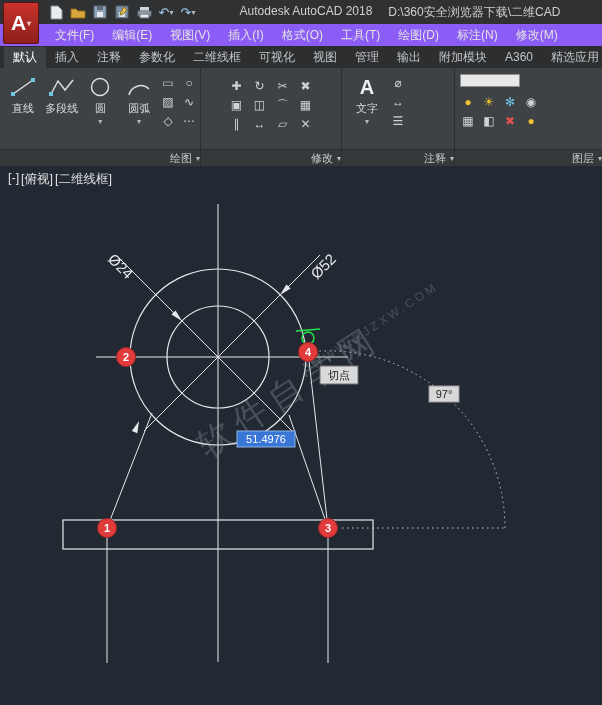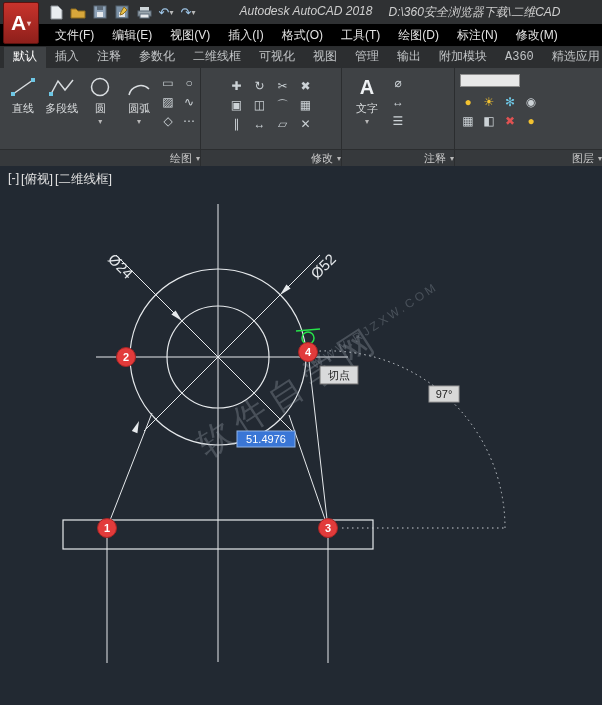--- a/index.html
+++ b/index.html
@@ -11,30 +11,30 @@
   .titlebar{height:24px;background:#2f3133;display:flex;align-items:center;padding-left:46px;color:#d2d2d2;}
   .logo{position:absolute;left:3px;top:2px;width:34px;height:40px;background:linear-gradient(#c8332c,#8e1f1b);
         border:1px solid #5d120f;border-radius:2px;color:#fff;font-weight:bold;font-size:21px;
         display:flex;align-items:center;justify-content:center;z-index:5;}
   .logo .caret{font-size:8px;margin-left:1px;color:#f3c9c7;}
   .qat{display:flex;align-items:center;gap:2px;}
   .qat-btn{width:20px;height:18px;display:flex;align-items:center;justify-content:center;}
   .qat-glyph{font-size:13px;color:#9fc6e8;line-height:1;}
   .caret{font-size:8px;color:#b8b8b8;}
   .title-text{flex:1;display:flex;justify-content:center;gap:16px;font-size:12px;color:#cfcfcf;
-              white-space:nowrap;overflow:hidden;font-style:italic;}
-
-  
-  .menubar{height:22px;background:#000000;display:flex;align-items:flex-start;padding-left:46px;
+              white-space:nowrap;overflow:hidden;}
+
+  
+  .menubar{height:22px;background:#8b5cf6;display:flex;align-items:flex-start;padding-left:46px;
            font-size:12px;color:#e3e3e3;border-bottom:1px solid #2a2c2e;}
   .menu-item{padding:0 9px;line-height:22px;}
 
   
   .tabs{height:21px;background:#2c2e30;display:flex;align-items:flex-end;padding-left:4px;
-        font-size:12px;color:#c0c3c5;overflow:hidden;white-space:nowrap;font-family:Liberation Mono, monospace;}
+        font-size:12px;color:#c0c3c5;overflow:hidden;white-space:nowrap;}
   .tab{padding:3px 9px;line-height:15px;}
   .tab.active{background:#3f4245;color:#ffffff;}
 
   
   .ribbon{height:98px;background:#3f4245;display:flex;overflow:hidden;}
   .panel{display:flex;flex-direction:column;border-right:1px solid #2b2d2f;flex:0 0 auto;}
   .panel-content{flex:1;display:flex;align-items:flex-start;padding:4px 3px 0 5px;gap:3px;}
   .panel-label{height:16px;background:#36393c;border-top:1px solid #2b2d2f;display:flex;
                align-items:center;justify-content:flex-end;gap:4px;font-size:11px;color:#c9c9c9;}
   .big-btn{width:40px;display:flex;flex-direction:column;align-items:center;gap:1px;padding-top:2px;}

